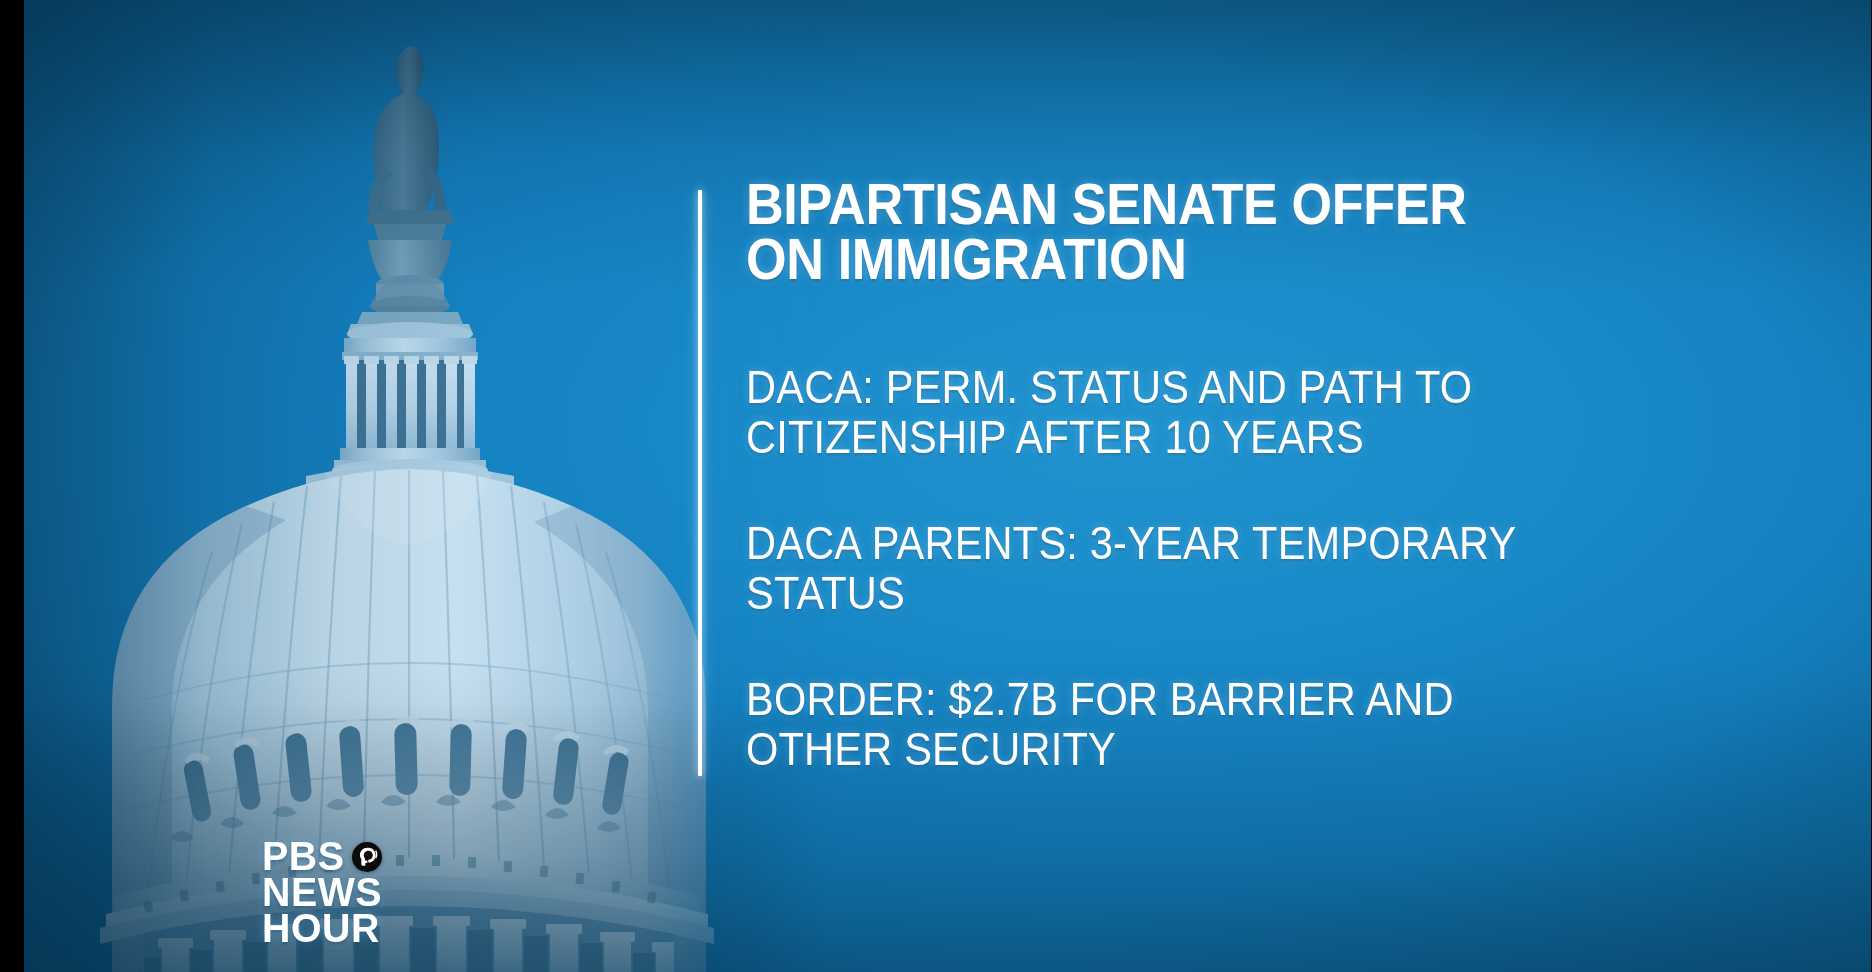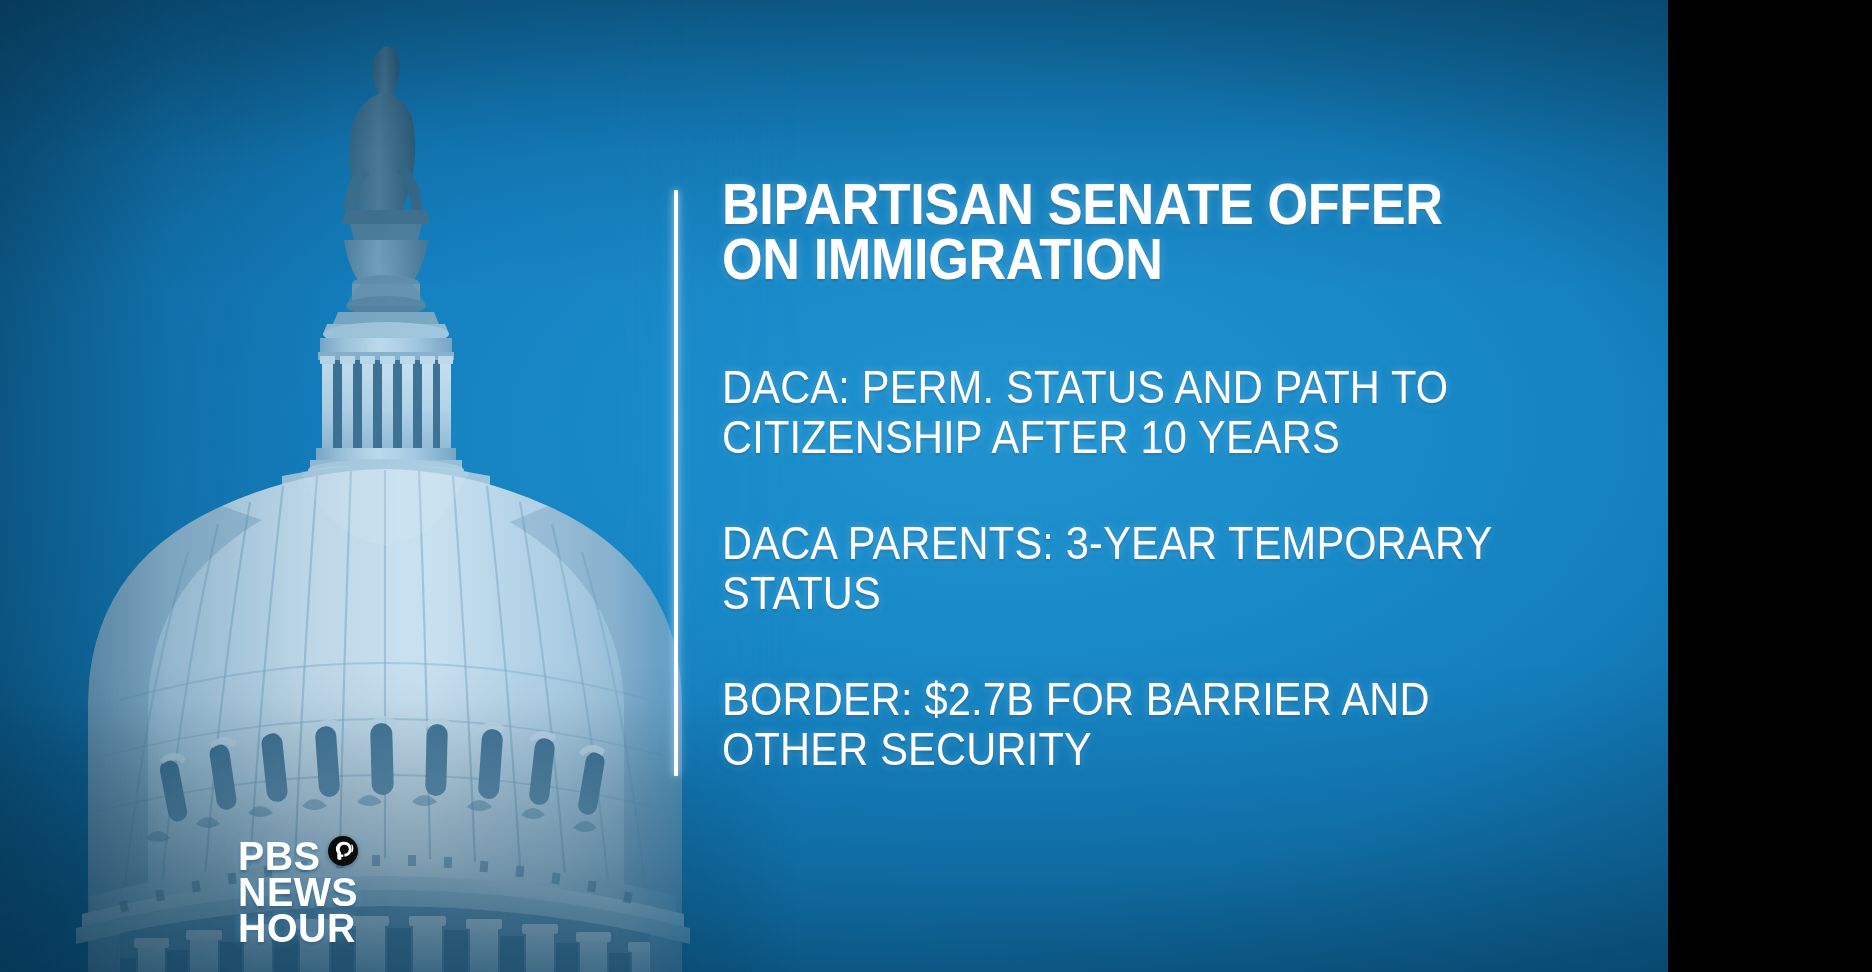--- a/index.html
+++ b/index.html
@@ -8,24 +8,25 @@
     padding: 0;
     background: #000;
   }
   body {
     font-family: "Liberation Sans", sans-serif;
   }
 
   
   #broadcast-graphic {
     position: relative;
-    width: 1668px;
+    width: 1847px;
     height: 972px;
     overflow: hidden;
     background: #a21caf;
+    margin-left: 24px;
   }
 
   
   .bg-base {
     position: absolute;
     inset: 0;
     background:
       radial-gradient(118% 108% at 60% 44%,
         #2093cf 0%,
         #1a8bc9 18%,
@@ -148,21 +149,21 @@
     font-weight: 700;
     font-size: 41px;
     line-height: 36px;
     letter-spacing: 0.5px;
     transform: scaleX(0.96);
     transform-origin: left center;
     white-space: nowrap;
   }
   #logo-row-pbs {
     display: flex;
-    align-items: flex-start;
+    align-items: flex-end;
     gap: 4px;
   }
   #pbs-head-mark {
     width: 30px;
     height: 30px;
     flex: 0 0 30px;
     position: relative;
     top: -2px;
     filter: drop-shadow(0 1px 2px rgba(6,45,70,0.45));
   }

